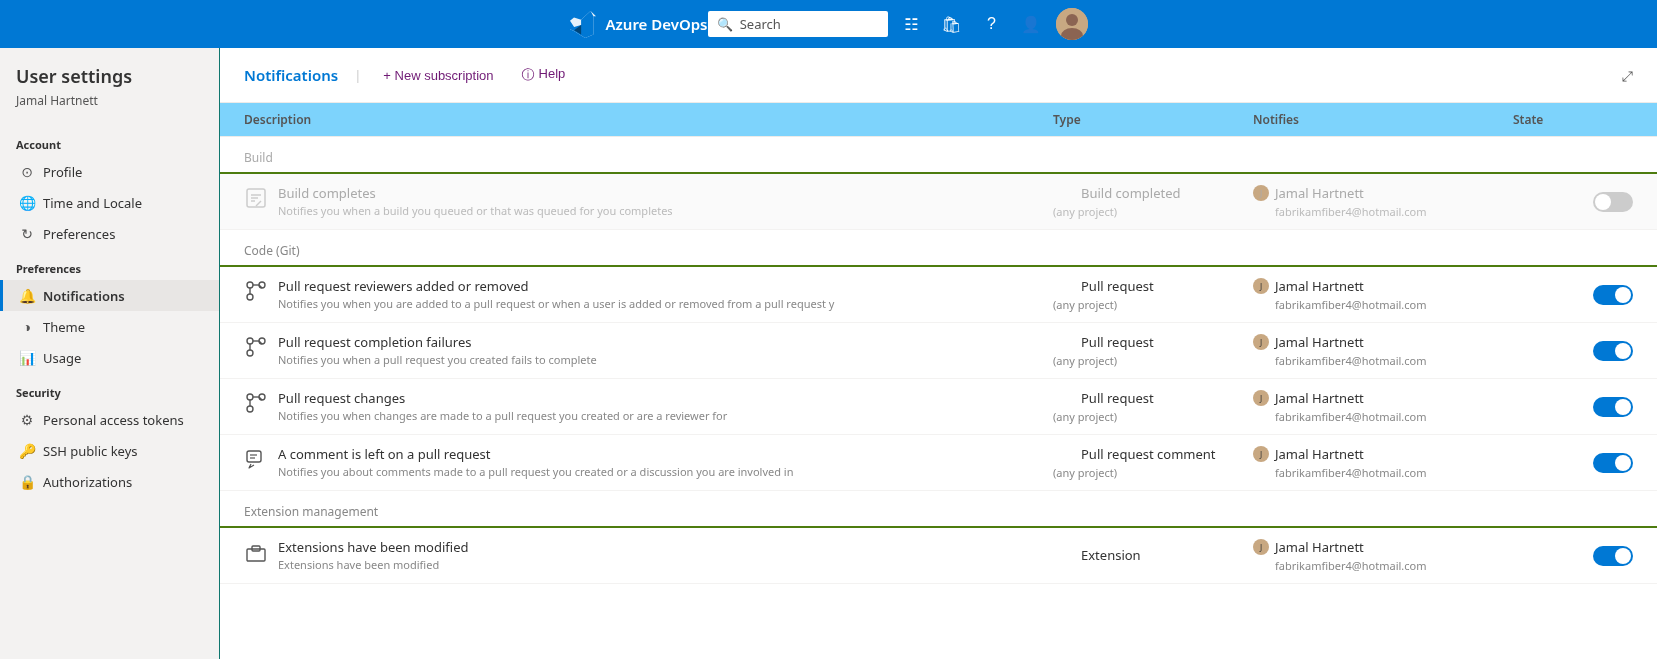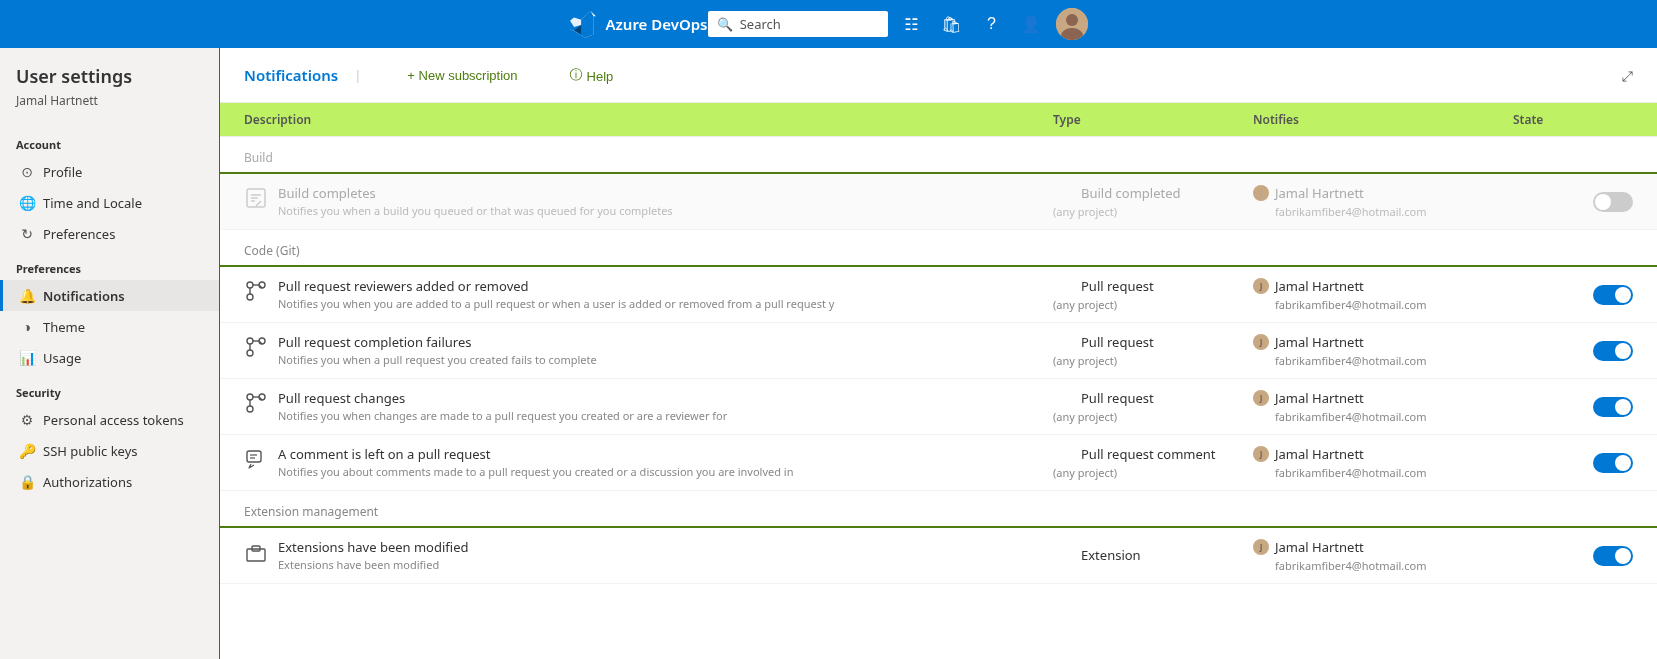--- a/index.html
+++ b/index.html
@@ -60,30 +60,30 @@
     .content { flex: 1; overflow-y: auto; display: flex; flex-direction: column; background: #fff; }
 
     
     .page-header {
       display: flex; align-items: center; padding: 14px 24px; border-bottom: 1px solid #edebe9;
       gap: 16px; flex-shrink: 0;
     }
     .page-header-title { font-size: 15px; font-weight: 600; color: #0078d4; }
     .page-header-divider { color: #ccc; }
     .page-header-btn {
-      display: flex; align-items: flex-end; gap: 4px; background: none; border: none;
-      color: #4d7c0f; cursor: pointer; font-size: 13px; padding: 4px 6px; border-radius: 2px; margin-left: 24px;
+      display: flex; align-items: flex-start; gap: 4px; background: none; border: none;
+      color: #701a75; cursor: pointer; font-size: 13px; padding: 4px 6px; border-radius: 2px;
     }
     .expand-icon { margin-left: auto; color: #555; cursor: pointer; font-size: 14px; }
 
     
     .table-container { flex: 1; overflow-y: auto; }
     .table-header {
       display: grid; grid-template-columns: 1fr 200px 260px 120px;
-      padding: 8px 24px; border-bottom: 1px solid #edebe9; background: #bef264;
+      padding: 8px 24px; border-bottom: 1px solid #edebe9; background: #7dd3fc;
       position: sticky; top: 0; z-index: 1;
     }
     .table-header-cell { font-size: 12px; font-weight: 600; color: #555; }
 
     .section-label {
       padding: 12px 24px 6px; font-size: 12px; color: #888; font-weight: 400;
       border-bottom: 2px solid #4d7c0f;
     }
 
     .notification-row {

